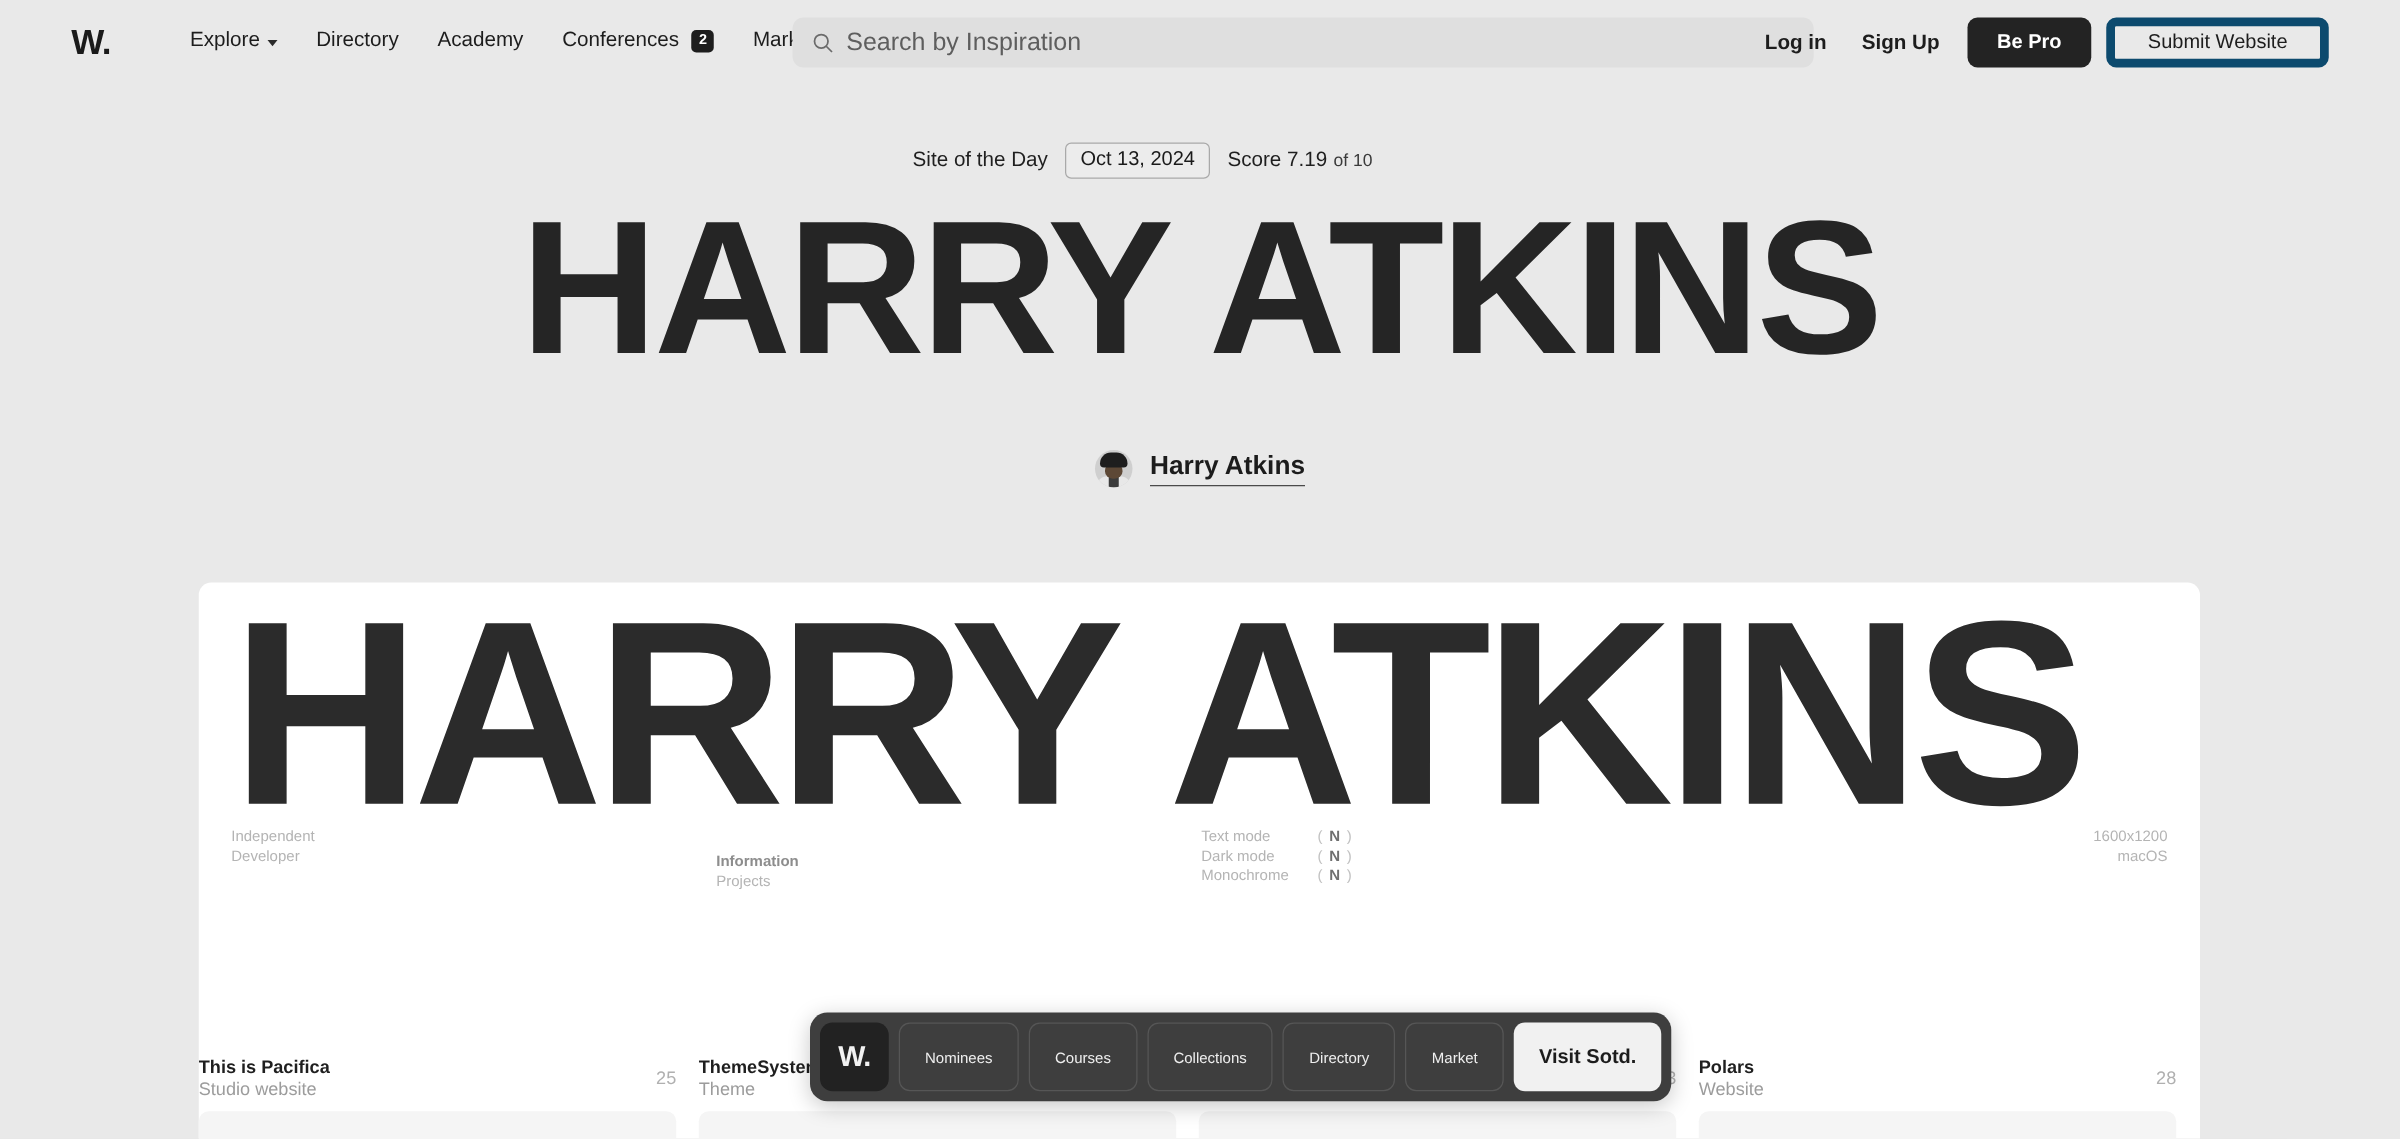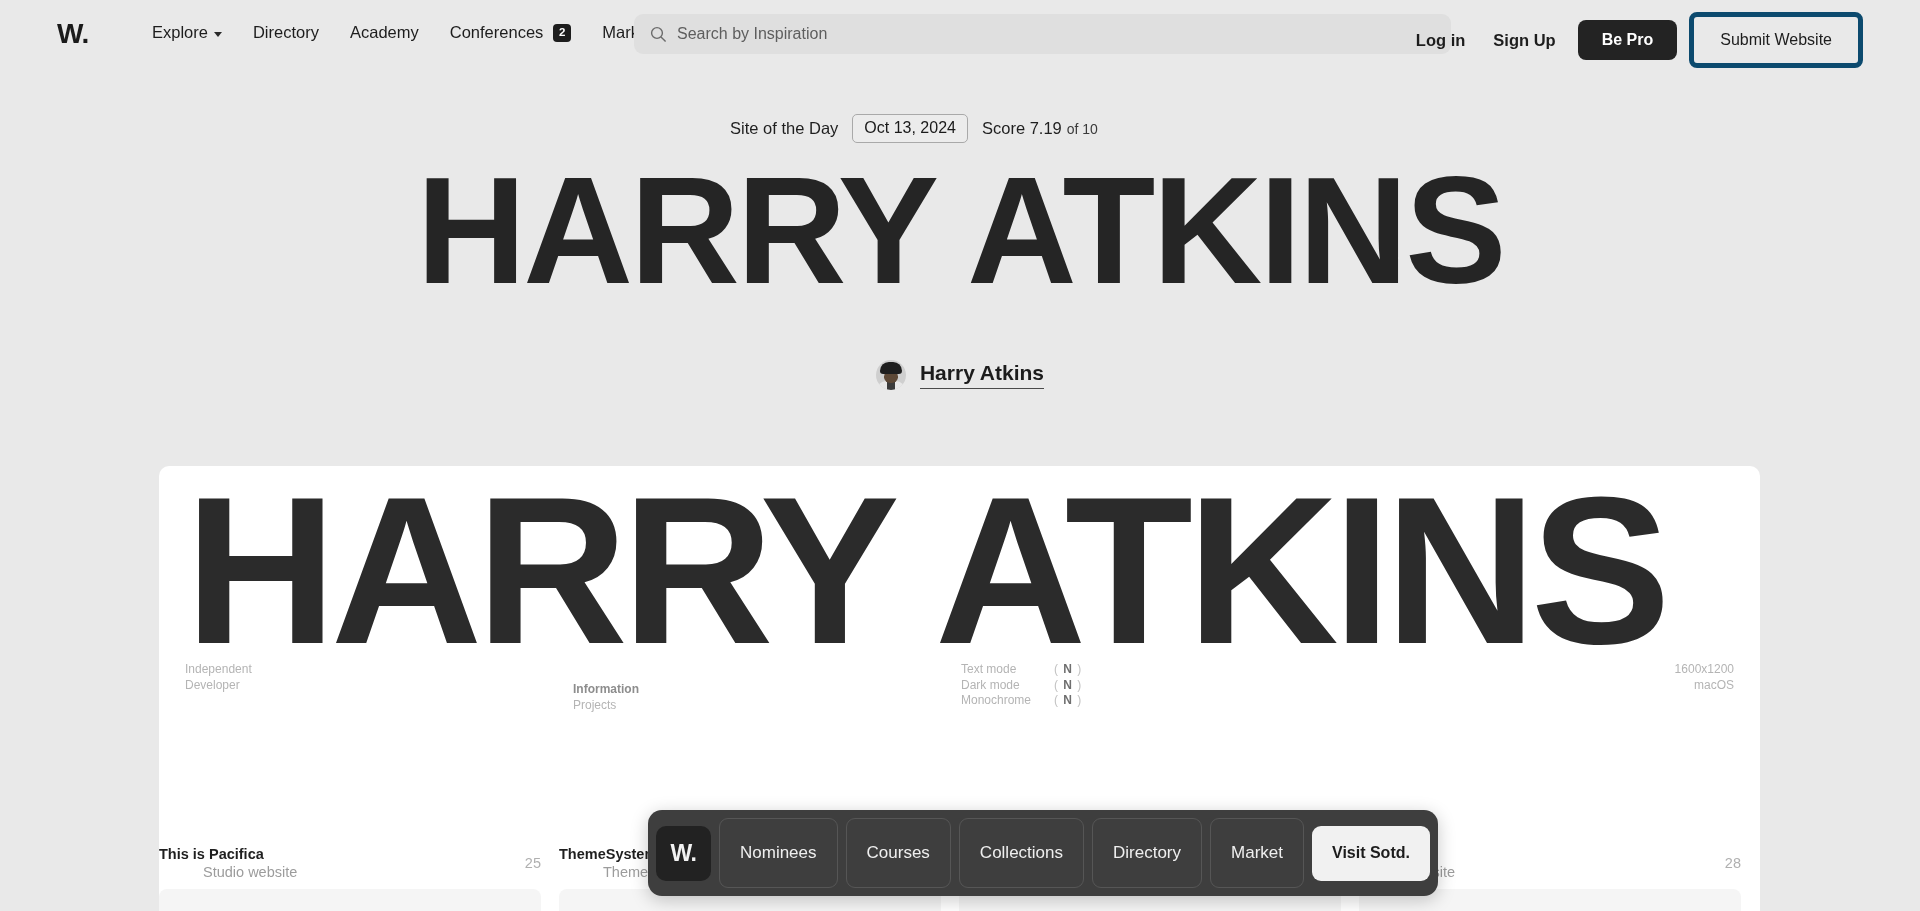--- a/index.html
+++ b/index.html
@@ -39,39 +39,39 @@
     background: #1d1d1d; color: #fff; border-radius: 4px;
     font-size: 11.5px; font-weight: 700; line-height: 1;
   }
   .search {
     position: absolute; left: 634px; top: 14px;
     width: 817px; height: 40px; background: #dfdfdf;
     border-radius: 9px; display: flex; align-items: center; padding: 0 16px;
     cursor: text;
   }
   .search svg { margin-right: 10px; flex: 0 0 auto; }
-  .search-placeholder { font-size: 16px; color: #5e5e5e; }
+  .search-placeholder { font-size: 20px; color: #5e5e5e; }
   .header-right {
     position: absolute; right: 57px; top: 12px;
     display: flex; align-items: center; gap: 0;
   }
   .link-btn {
     font-size: 16.5px; color: #1d1d1d; font-weight: 600;
     padding: 0 14px; cursor: pointer; line-height: 44px; white-space: nowrap;
   }
   .btn-pro {
     margin-left: 8px; background: #232323; color: #fff;
     font-size: 16px; font-weight: 600; border-radius: 8px;
     height: 40px; padding: 0 24px; display: flex; align-items: center;
     cursor: pointer; white-space: nowrap;
   }
   .btn-submit {
     margin-left: 12px; background: transparent; color: #1d1d1d;
-    border: 5px solid #0c4a6e; font-size: 16px; border-radius: 8px;
-    height: 56px; padding: 0 26px; display: flex; align-items: center;
+    border: 7px solid #0c4a6e; font-size: 16px; border-radius: 8px;
+    height: 40px; padding: 0 26px; display: flex; align-items: center;
     cursor: pointer; white-space: nowrap;
   }
 
   
   .meta {
     position: absolute; top: 114px; left: 0; width: 1828px;
     display: flex; justify-content: center; align-items: center; gap: 14px;
     font-size: 16.5px; color: #1f1f1f;
   }
   .meta-label { cursor: default; }
@@ -154,21 +154,21 @@
     position: absolute; left: 159px; top: 845px; width: 1601px;
     display: flex; gap: 0;
   }
   .card { width: 400px; position: relative; }
   .card-head { display: flex; align-items: flex-start; padding-right: 18px; }
   .card-texts { flex: 1 1 auto; min-width: 0; }
   .card-title {
     font-size: 14.5px; font-weight: 700; color: #1f1f1f; line-height: 18px;
     white-space: nowrap; overflow: hidden;
   }
-  .card-sub { font-size: 14.5px; color: #9c9c9c; line-height: 18px; margin-left: 44px; }
+  .card-sub { font-size: 14.5px; color: #9c9c9c; line-height: 18px; }
   .card-num { font-size: 14.5px; color: #b0b0b0; line-height: 36px; flex: 0 0 auto; }
   .card-thumb {
     margin-top: 8px; margin-right: 18px; height: 60px;
     background: #f5f5f5; border-radius: 8px;
   }
 
   
   .dock {
     position: absolute; left: 648px; top: 810px;
     background: #3e3e3e; border-radius: 14px;
@@ -178,22 +178,22 @@
   .dock-logo {
     width: 55px; height: 55px; background: #222222; border-radius: 10px;
     display: flex; align-items: center; justify-content: center;
     color: #f2f2f2; font-size: 23px; font-weight: 700; letter-spacing: -0.5px;
     cursor: pointer; flex: 0 0 auto;
   }
   .dock-group {
     display: flex; align-items: center; gap: 8px;
   }
   .dock-item {
-    height: 70px; padding: 0 20px; border-radius: 9px;
-    border: 1px solid #565656; color: #efefef; font-size: 17px;
+    height: 55px; padding: 0 20px; border-radius: 9px;
+    border: 1px solid #565656; color: #efefef; font-size: 12px;
     display: flex; align-items: center; cursor: pointer; white-space: nowrap;
   }
   .dock-cta {
     height: 55px; padding: 0 20px; border-radius: 9px;
     background: #f1f1f1; color: #1c1c1c; font-size: 16px; font-weight: 700;
     display: flex; align-items: center; cursor: pointer; white-space: nowrap;
   }
 </style>
 </head>
 <body>

